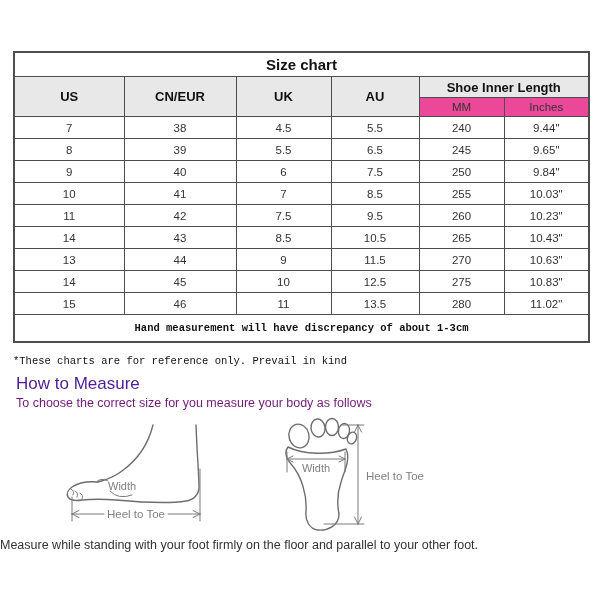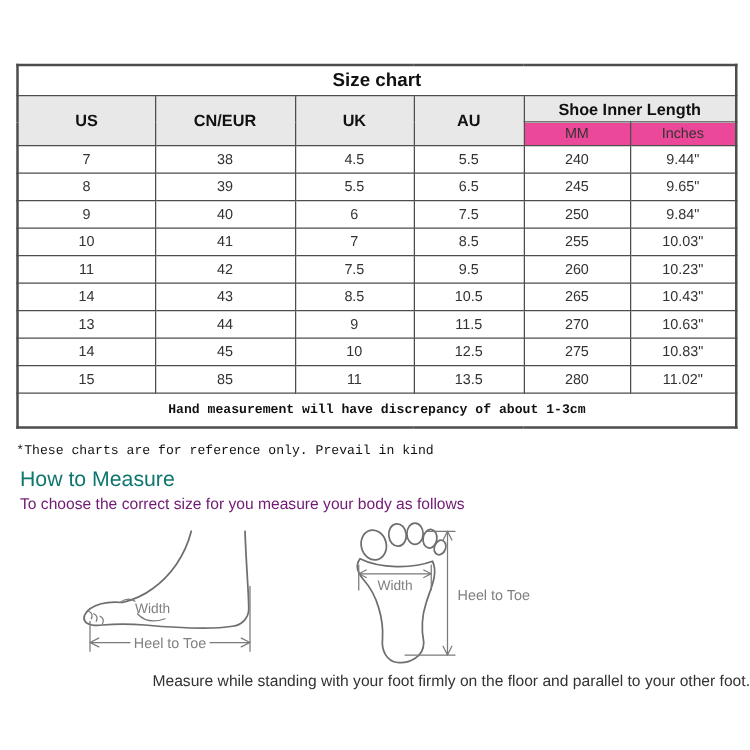--- a/index.html
+++ b/index.html
@@ -28,25 +28,25 @@
     font-family:"Liberation Mono", monospace; font-weight:bold; font-size:10.5px;
     letter-spacing:0px;
   }
 
   
   .ref-note {
     position:absolute; left:13px; top:355px;
     font-family:"Liberation Mono", monospace; font-weight:normal;
     font-size:10.5px; color:#111; white-space:nowrap;
   }
-  .htm-heading { position:absolute; left:16px; top:374px; font-size:17px; color:#0f766e; }
+  .htm-heading { position:absolute; left:16px; top:374px; font-size:17px; color:#4c1d95; }
   .htm-subtitle { position:absolute; left:16px; top:396px; font-size:12.5px; color:#701a75; }
   .instruction {
     position:absolute; left:0; top:538px; width:600px;
-    text-align:right; font-size:12.5px; color:#333;
+    text-align:left; font-size:12.5px; color:#333;
   }
 
   
   .diagram { position:absolute; }
   .diagram-side { left:58px; top:423px; }
   .diagram-sole { left:280px; top:414px; }
   svg .outline { fill:none; stroke:#6e6e6e; stroke-width:1.4; stroke-linecap:round; stroke-linejoin:round; }
   svg .thin { fill:none; stroke:#7a7a7a; stroke-width:1; stroke-linecap:round; }
   svg text { font-family:"Liberation Sans", sans-serif; font-size:11px; fill:#808080; }
 </style>
@@ -141,21 +141,21 @@
           <tr>
             <td>14</td>
             <td>45</td>
             <td>10</td>
             <td>12.5</td>
             <td>275</td>
             <td>10.83"</td>
           </tr>
           <tr>
             <td>15</td>
-            <td>85</td>
+            <td>46</td>
             <td>11</td>
             <td>13.5</td>
             <td>280</td>
             <td>11.02"</td>
           </tr>
         </tbody>
       <tfoot>
         <tr>
           <td colspan="6">Hand measurement will have discrepancy of about 1-3cm</td>
         </tr>

